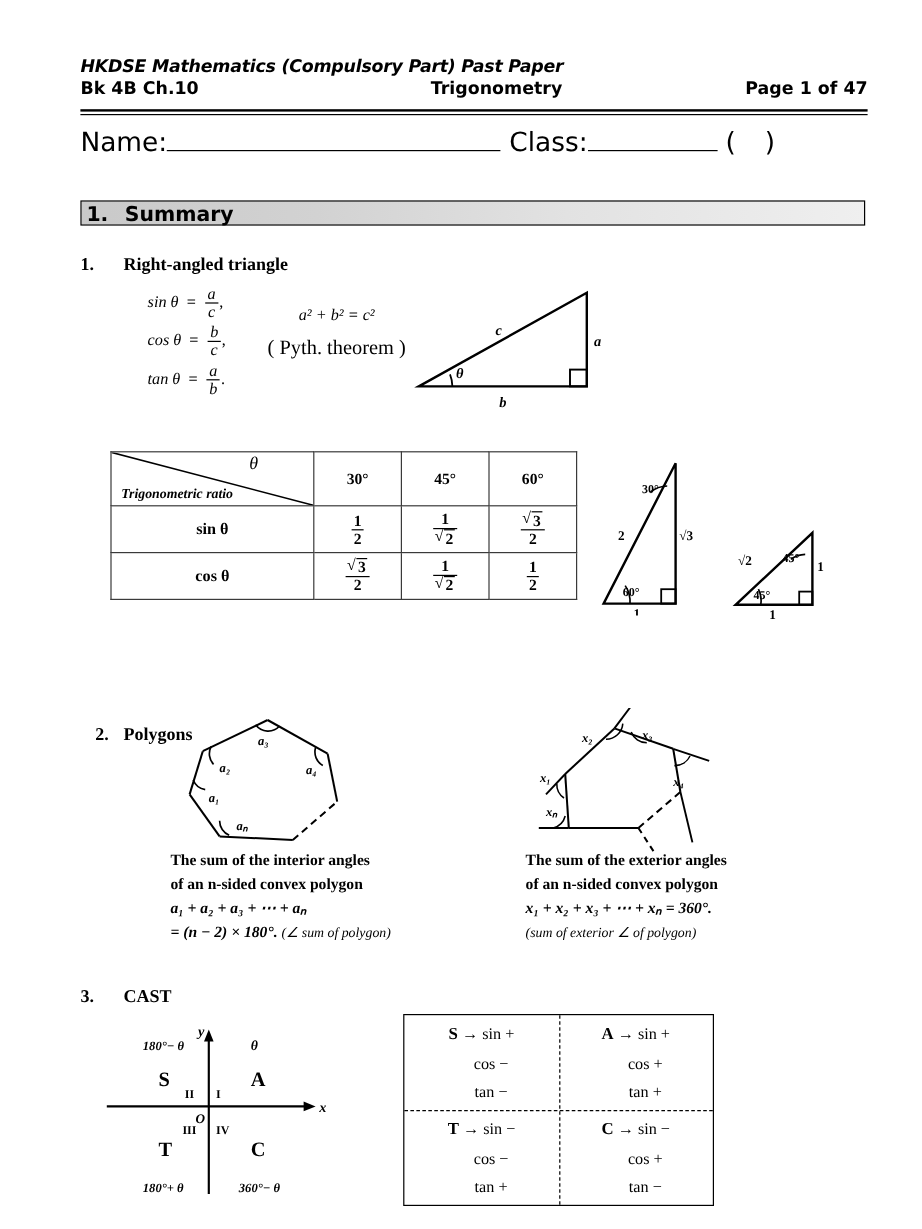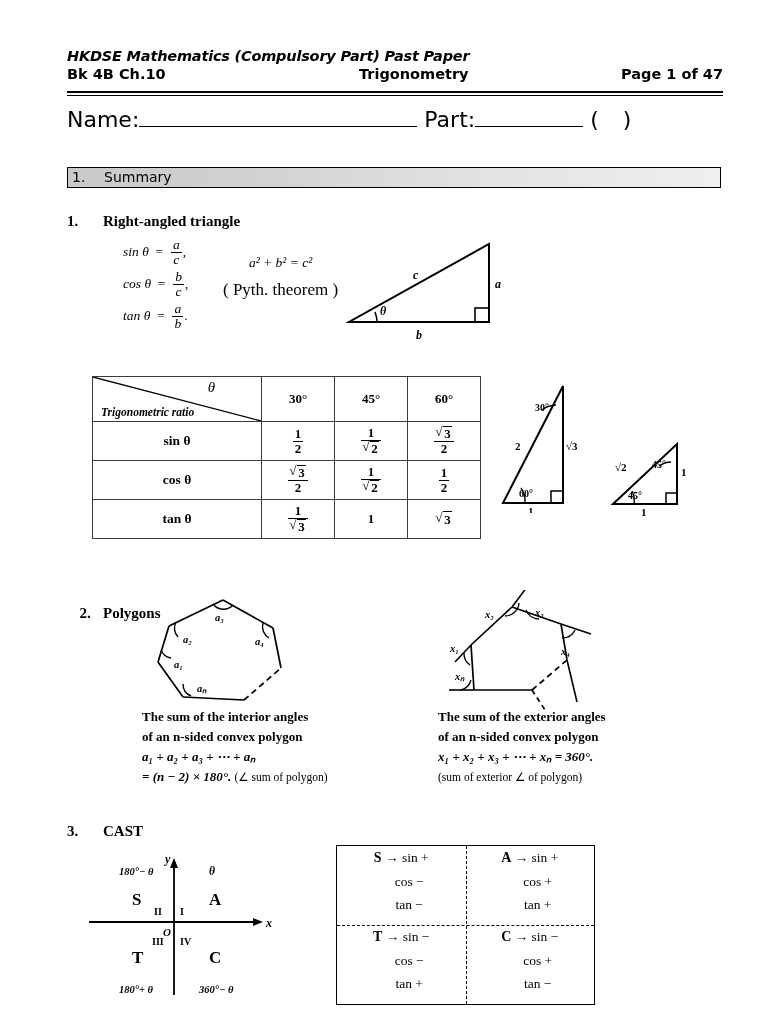--- a/index.html
+++ b/index.html
@@ -55,21 +55,21 @@
   
   .sumbar {
     position: absolute; left: 56px; top: 167px;
     width: 652px; height: 19px;
     border: 1.2px solid #000;
     background: linear-gradient(to right, #c9c9c9 0%, #d2d2d2 30%, #e2e2e2 62%, #efefef 100%);
   }
   .sumbar .lbl {
     position: absolute; left: 4px; top: 1px;
     font-family: "DejaVu Sans", sans-serif;
-    font-weight: normal; font-size: 14px;
+    font-weight: bold; font-size: 17px;
   }
   .sumbar .lbl .no { display: inline-block; width: 32px; }
 
   
   .sec-head {
     position: absolute;
     font-family: "Liberation Serif", serif;
     font-weight: bold; font-size: 15px;
     white-space: nowrap;
   }
@@ -131,41 +131,41 @@
   .rtable .colh { width: 72px; height: 44px; font-size: 13px; }
   .rtable .rowl { height: 38px; font-weight: bold; font-size: 13.5px; }
   .rtable .val { height: 38px; font-size: 13px; font-weight: bold; }
 
   
   .polytext {
     position: absolute; font-size: 13px; line-height: 1.55;
     white-space: nowrap;
   }
   .polytext b { font-weight: bold; }
-  .polytext .note { font-size: 11.5px; font-weight: normal; }
+  .polytext .note { font-style: italic; font-size: 11.5px; font-weight: normal; }
 
   
   .casttbl {
     position: absolute; left: 325px; top: 845px;
     width: 257px; height: 158px;
     border: 1.3px solid #000;
   }
   .casttbl .vline {
     position: absolute; left: 50%; top: 0; bottom: 0;
     border-left: 1.4px dashed #000;
   }
   .casttbl .hline {
     position: absolute; left: 0; right: 0; top: 50%;
     border-top: 1.4px dashed #000;
   }
   .cquad {
     position: absolute; width: 50%; height: 50%;
     box-sizing: border-box;
     display: flex; flex-direction: column;
-    align-items: center; justify-content: flex-start;
+    align-items: center; justify-content: center;
     font-size: 13.5px; line-height: 1.72;
   }
   .cquad .l1 { white-space: nowrap; }
   .cquad .l1 b { font-weight: bold; font-size: 14px; }
   .cquad .l2, .cquad .l3 { padding-left: 16px; }
   .q-tl { left: 0; top: 0; }
   .q-tr { left: 50%; top: 0; }
   .q-bl { left: 0; top: 50%; }
   .q-br { left: 50%; top: 50%; }
 
@@ -181,21 +181,21 @@
     <div class="hdr-l2">
       <span class="lft">Bk 4B Ch.10</span>
       <span class="ctr">Trigonometry</span>
       <span class="rgt">Page 1 of 47</span>
     </div>
   </div>
   <div class="hdr-rule"></div>
 
   <div class="namerow">
     <span>Name:</span><span class="ul u-long"></span>
-    <span>Part:</span><span class="ul u-short"></span>
+    <span>Class:</span><span class="ul u-short"></span>
     <span>(</span><span class="paren-gap"></span><span>)</span>
   </div>
 
   <div class="sumbar">
     <span class="lbl">
       <span class="no">1.</span><span>Summary</span>
     </span>
   </div>
 
   <div class="sec-head" style="left:56px; top:213px;">
@@ -261,30 +261,20 @@
     <tr>
       <td class="rowl">cos θ</td>
       <td class="val">
         <span class="frac"><span class="num"><span class="sq"><span class="rad">3</span></span></span><span class="den">2</span></span>
       </td>
       <td class="val">
         <span class="frac"><span class="num">1</span><span class="den"><span class="sq"><span class="rad">2</span></span></span></span>
       </td>
       <td class="val">
         <span class="frac"><span class="num">1</span><span class="den">2</span></span>
-      </td>
-    </tr>
-    <tr>
-      <td class="rowl">tan θ</td>
-      <td class="val">
-        <span class="frac"><span class="num">1</span><span class="den"><span class="sq"><span class="rad">3</span></span></span></span>
-      </td>
-      <td class="val">1</td>
-      <td class="val">
-        <span class="sq"><span class="rad">3</span></span>
       </td>
     </tr>
   </tbody>
     </table>
 
   <svg class="svgabs" style="left:484px; top:378px;" width="90" height="135">
     <polygon points="8,125 68,125 68,8" fill="none" stroke="#000" stroke-width="2"></polygon>
     <rect x="56" y="113" width="12" height="12" fill="none" stroke="#000" stroke-width="1.5"></rect>
     <path d="M 30 125 A 24 24 0 0 0 26 110" fill="none" stroke="#000" stroke-width="1.4"></path>
     <path d="M 61 27 A 24 24 0 0 0 47 32" fill="none" stroke="#000" stroke-width="1.4"></path>

